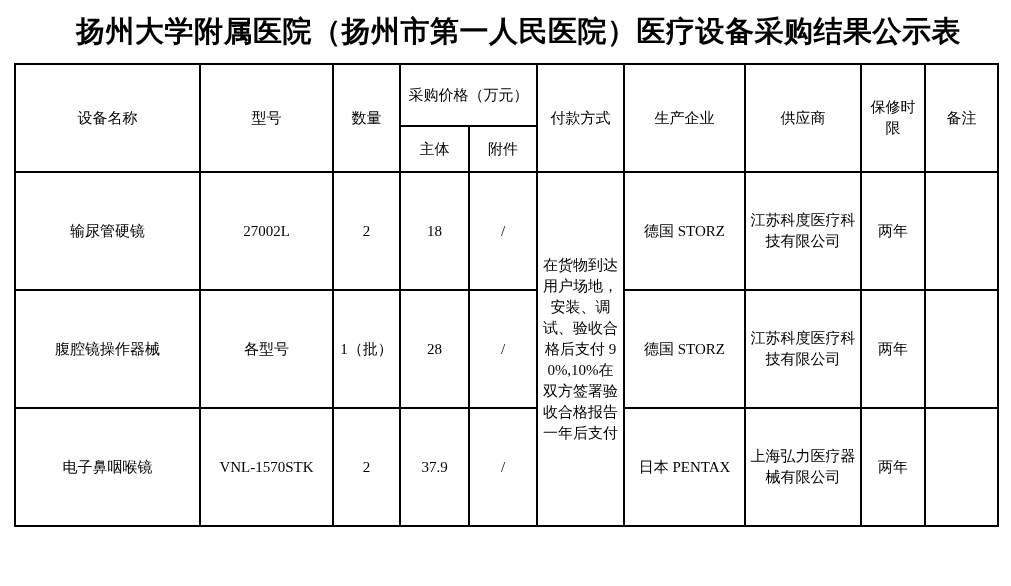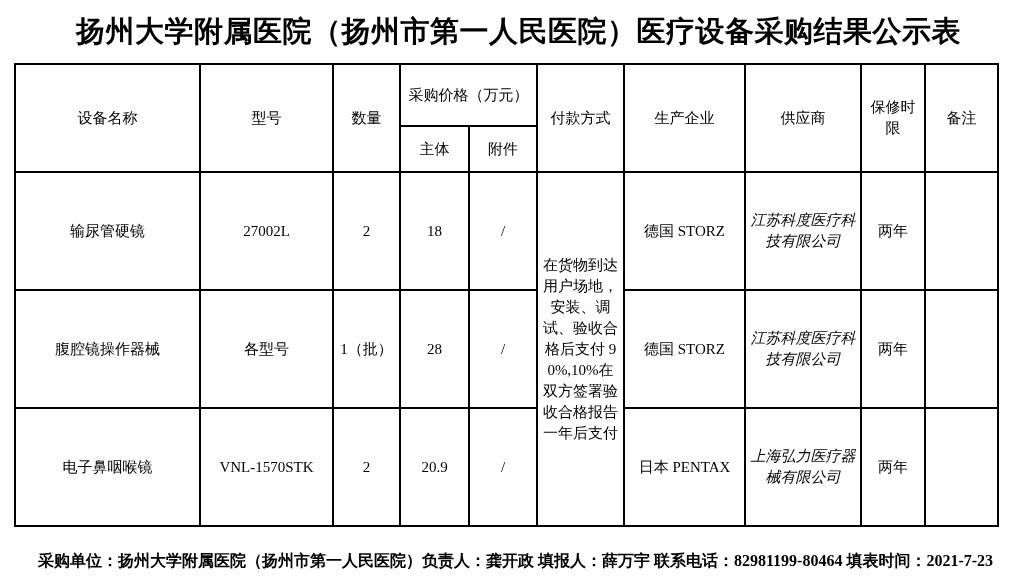--- a/index.html
+++ b/index.html
@@ -44,21 +44,21 @@
     font-weight: normal;
     padding: 2px;
     line-height: 21px;
     word-break: break-all;
     overflow: hidden;
   }
   tr.header-row-a { height: 62px; }
   tr.header-row-b { height: 46px; }
   tr.data-row { height: 118px; margin-left: 20px; }
   .payment-cell { padding: 2px 5px; }
-  .supplier-cell { padding: 2px 9px; font-style: italic; }
+  .supplier-cell { padding: 2px 9px; }
   .warranty-header { padding: 2px 6px; }
   .doc-footer {
     position: absolute;
     top: 551px;
     left: 38px;
     font-size: 16px;
     font-weight: bold;
     white-space: nowrap;
     letter-spacing: 0px;
   }
@@ -123,25 +123,24 @@
       <td>德国 STORZ</td>
       <td class="supplier-cell">江苏科度医疗科技有限公司</td>
       <td>两年</td>
       <td></td>
     </tr>
 
     <tr class="data-row">
       <td>电子鼻咽喉镜</td>
       <td>VNL-1570STK</td>
       <td>2</td>
-      <td>20.9</td>
+      <td>37.9</td>
       <td>/</td>
       <td>日本 PENTAX</td>
       <td class="supplier-cell">上海弘力医疗器械有限公司</td>
       <td>两年</td>
       <td></td>
     </tr>
   </tbody>
     </table>
 
-  <div class="doc-footer">采购单位：扬州大学附属医院（扬州市第一人民医院）负责人：龚开政 填报人：薛万宇 联系电话：82981199-80464 填表时间：2021-7-23</div>
 
 </div>
 
 </body></html>

